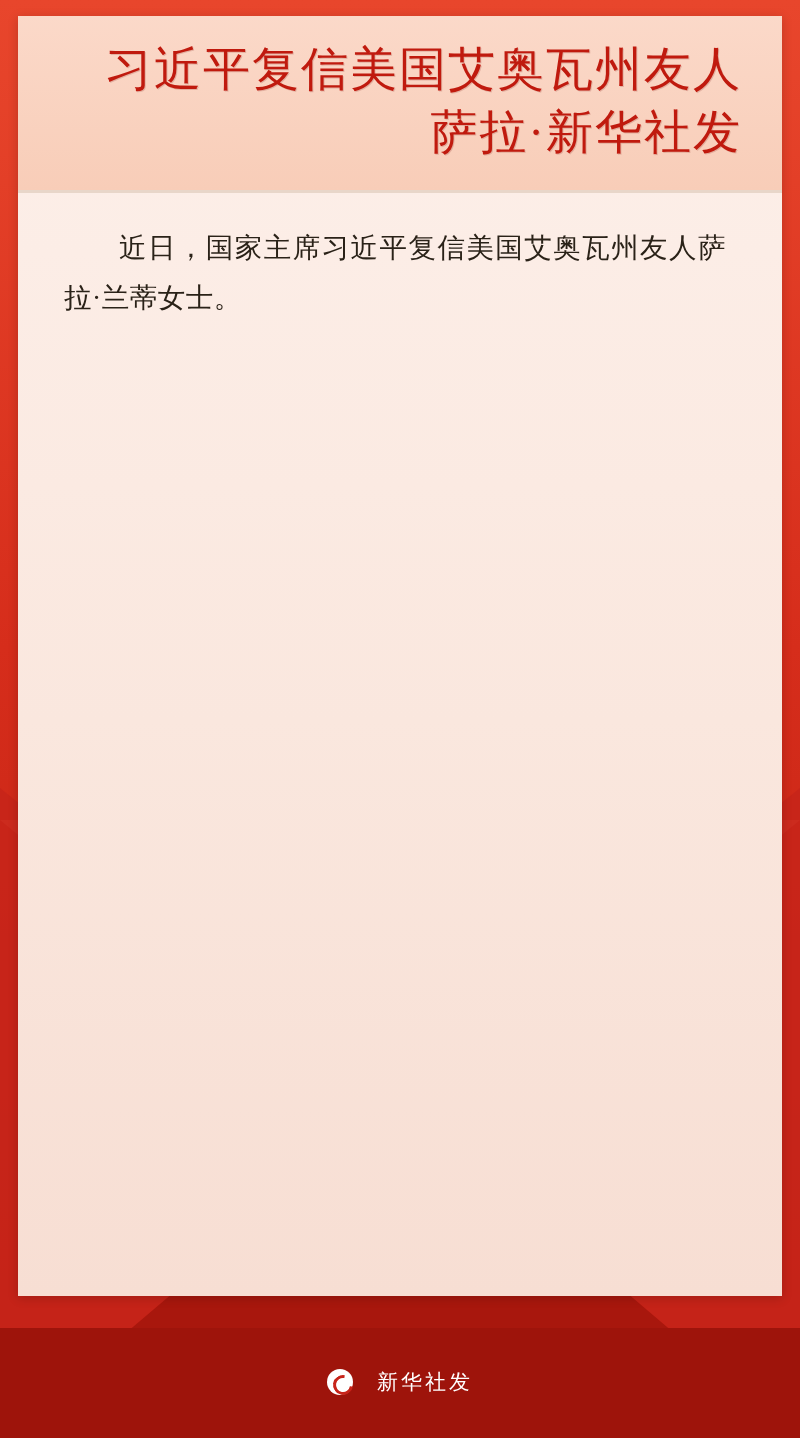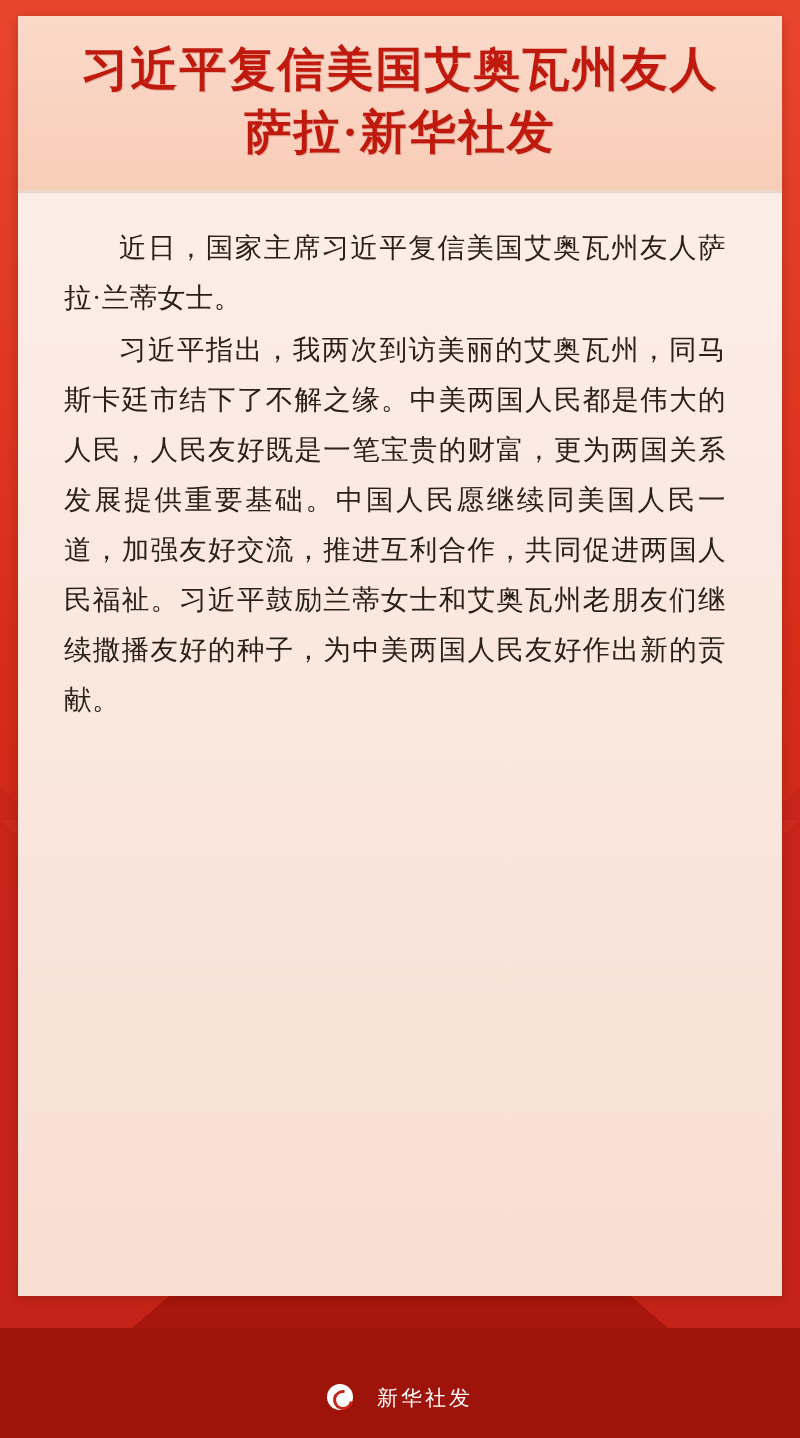--- a/index.html
+++ b/index.html
@@ -91,24 +91,24 @@
     background: linear-gradient(180deg, #fdf0ea 0%, #fae7de 55%, #f7ded3 100%);
     box-shadow: 0 2px 10px rgba(0,0,0,0.18);
   }
 
   .title-band {
     background: linear-gradient(180deg, #fbd9c9 0%, #f8cdb8 100%);
     padding: 22px 40px 26px 40px;
     border-bottom: 3px solid #e8d6c9;
   }
   .title-line {
-    text-align: center;
+    text-align: right;
     color: #c01a0e;
     font-family: "Liberation Serif", "DejaVu Serif", serif;
-    font-weight: bold;
+    font-weight: normal;
     font-size: 47px;
     line-height: 1.34;
     letter-spacing: 2px;
     text-shadow: 1px 1px 0 rgba(120,10,5,0.18);
   }
 
   .body-text {
     padding: 30px 56px 0 46px;
     color: #2a2218;
     font-family: "Liberation Serif", "DejaVu Serif", serif;
@@ -120,22 +120,23 @@
   .body-text p {
     margin: 0 0 2px 0;
     text-indent: 2em;
   }
 
   
   .footer {
     position: absolute;
     left: 0;
     right: 0;
-    bottom: 26px;
+    bottom: 42px;
     display: flex;
+    align-items: center;
     justify-content: center;
     gap: 24px;
   }
   .footer-mark {
     width: 26px;
     height: 26px;
     border-radius: 50%;
     background: #ffffff;
     position: relative;
     flex: none;
@@ -173,21 +174,20 @@
 
   <div class="card">
 
     <div class="title-band">
       <div class="title-line">习近平复信美国艾奥瓦州友人</div>
       <div class="title-line">萨拉·新华社发</div>
     </div>
 
     <div class="body-text">
       <p>近日，国家主席习近平复信美国艾奥瓦州友人萨拉·兰蒂女士。</p>
-      <p>习近平指出，我两次到访美丽的艾奥瓦州，同马斯卡廷市结下了不解之缘。中美两国人民都是伟大的人民，人民友好既是一笔宝贵的财富，更为两国关系发展提供重要基础。中国人民愿继续同美国人民一道，加强友好交流，推进互利合作，共同促进两国人民福祉。习近平鼓励兰蒂女士和艾奥瓦州老朋友们继续撒播友好的种子，为中美两国人民友好作出新的贡献。</p>
     </div>
 
   </div>
 
   <div class="footer">
     <div class="footer-mark"></div>
     <div class="footer-text">新华社发</div>
   </div>
 
 </div>

